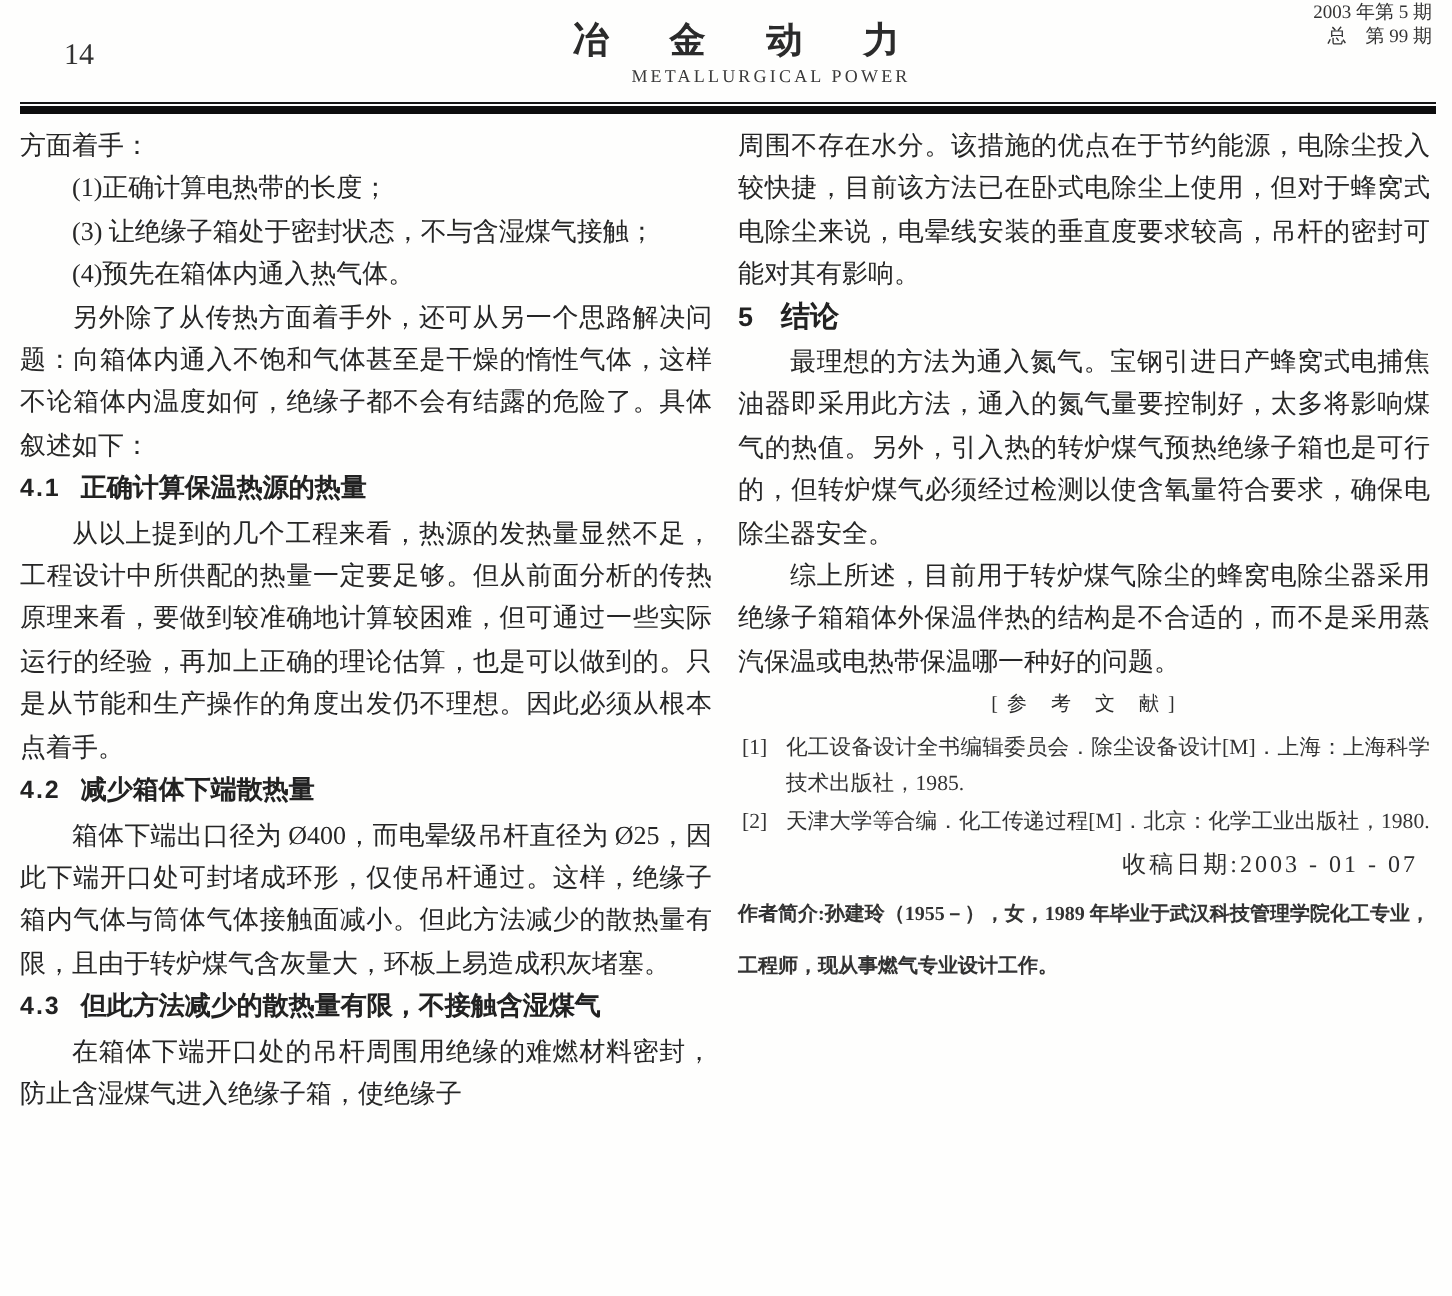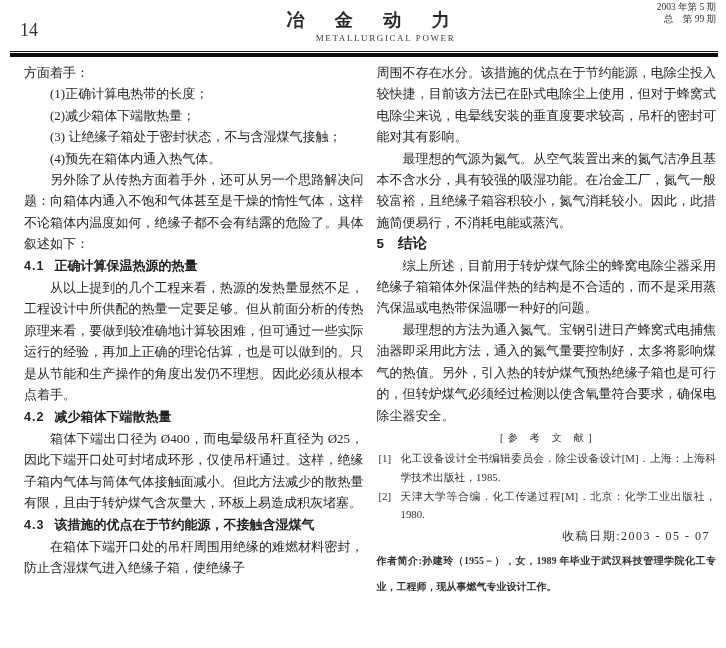--- a/index.html
+++ b/index.html
@@ -3,36 +3,36 @@
 <meta charset="utf-8">
 <style>
   html,body { margin:0; padding:0; background:#ffffff; }
   .page {
     position:relative; width:726px; height:648px; overflow:hidden;
     background:#fefefd; color:#262626;
     font-family:"Liberation Serif","DejaVu Serif",serif;
   }
   
   .hdr { position:relative; height:48px; }
-  .pagenum { position:absolute; left:20px; top:20px; font-size:18px; color:#333; }
+  .pagenum { position:absolute; left:32px; top:20px; font-size:15px; color:#333; }
   .jtitle {
     text-align:center; font-size:18px; font-weight:700; letter-spacing:13px;
     padding-top:8px; padding-left:23px; color:#2b2b2b;
   }
   .jtitle-en {
     text-align:center; font-size:9px; letter-spacing:1.6px; color:#3a3a3a; margin-top:1px;margin-left:45px;
   }
   .issue {
     position:absolute; right:10px; top:1px; font-size:9.5px; line-height:12px;
     color:#333; text-align:right; white-space:nowrap;
   }
   .rule-thin { margin:3px 8px 0 10px; border-top:1.5px solid #151515; }
   .rule-bar  { height:4px; background:#0d0d0d; margin:1px 8px 0 10px; }
   
-  .cols { display:flex; gap:13px; padding:5px 10px 0 24px; }
+  .cols { display:flex; gap:13px; padding:5px 10px 0 10px; }
   .col { width:346px; font-size:13px; line-height:21.4px; text-align:justify; color:#262626; }
   .col p { margin:0; }
   .ind { text-indent:2em; }
   .head { font-weight:700; color:#222; }
   .hnum { font-family:"Liberation Sans","DejaVu Sans",sans-serif; font-size:12.5px; margin-right:10px; letter-spacing:1px; }
   .h1 { font-size:14.5px; }
   .h1 .hnum { font-size:13.5px; margin-right:13px; }
   
   .refhead { text-align:center; font-size:10px; letter-spacing:1px; margin:1px 0 1px 0; color:#2c2c2c; }
   .ref { position:relative; font-size:10.8px; line-height:18.6px; padding-left:24px; color:#333; }
@@ -55,39 +55,37 @@
     </div>
   </div>
   <div class="rule-thin"></div>
   <div class="rule-bar"></div>
 
   <div class="cols">
 
     <div class="col">
       <p>方面着手：</p>
       <p class="ind">(1)正确计算电热带的长度；</p>
-      <p class="ind">(2)减少箱体下端散热量；</p>
       <p class="ind">(3) 让绝缘子箱处于密封状态，不与含湿煤气接触；</p>
       <p class="ind">(4)预先在箱体内通入热气体。</p>
       <p class="ind">另外除了从传热方面着手外，还可从另一个思路解决问题：向箱体内通入不饱和气体甚至是干燥的惰性气体，这样不论箱体内温度如何，绝缘子都不会有结露的危险了。具体叙述如下：</p>
       <p class="head"><span class="hnum">4.1</span><span>正确计算保温热源的热量</span></p>
       <p class="ind">从以上提到的几个工程来看，热源的发热量显然不足，工程设计中所供配的热量一定要足够。但从前面分析的传热原理来看，要做到较准确地计算较困难，但可通过一些实际运行的经验，再加上正确的理论估算，也是可以做到的。只是从节能和生产操作的角度出发仍不理想。因此必须从根本点着手。</p>
       <p class="head"><span class="hnum">4.2</span><span>减少箱体下端散热量</span></p>
       <p class="ind">箱体下端出口径为 Ø400，而电晕级吊杆直径为 Ø25，因此下端开口处可封堵成环形，仅使吊杆通过。这样，绝缘子箱内气体与筒体气体接触面减小。但此方法减少的散热量有限，且由于转炉煤气含灰量大，环板上易造成积灰堵塞。</p>
-      <p class="head"><span class="hnum">4.3</span><span>该措施的优点在于节约能源，不接触含湿煤气</span></p>
+      <p class="head"><span class="hnum">4.3</span><span>但此方法减少的散热量有限，不接触含湿煤气</span></p>
       <p class="ind">在箱体下端开口处的吊杆周围用绝缘的难燃材料密封，防止含湿煤气进入绝缘子箱，使绝缘子</p>
     </div>
 
     <div class="col">
       <p>周围不存在水分。该措施的优点在于节约能源，电除尘投入较快捷，目前该方法已在卧式电除尘上使用，但对于蜂窝式电除尘来说，电晕线安装的垂直度要求较高，吊杆的密封可能对其有影响。</p>
-      <p class="ind">最理想的气源为氮气。从空气装置出来的氮气洁净且基本不含水分，具有较强的吸湿功能。在冶金工厂，氮气一般较富裕，且绝缘子箱容积较小，氮气消耗较小。因此，此措施简便易行，不消耗电能或蒸汽。</p>
       <p class="head h1"><span class="hnum">5</span><span>结论</span></p>
+      <p class="ind">最理想的方法为通入氮气。宝钢引进日产蜂窝式电捕焦油器即采用此方法，通入的氮气量要控制好，太多将影响煤气的热值。另外，引入热的转炉煤气预热绝缘子箱也是可行的，但转炉煤气必须经过检测以使含氧量符合要求，确保电除尘器安全。</p>
       <p class="ind">综上所述，目前用于转炉煤气除尘的蜂窝电除尘器采用绝缘子箱箱体外保温伴热的结构是不合适的，而不是采用蒸汽保温或电热带保温哪一种好的问题。</p>
-      <p class="ind">最理想的方法为通入氮气。宝钢引进日产蜂窝式电捕焦油器即采用此方法，通入的氮气量要控制好，太多将影响煤气的热值。另外，引入热的转炉煤气预热绝缘子箱也是可行的，但转炉煤气必须经过检测以使含氧量符合要求，确保电除尘器安全。</p>
       <div class="refhead">[ 参　考　文　献 ]</div>
       <div class="ref"><span class="marker">[1]</span><span>化工设备设计全书编辑委员会．除尘设备设计[M]．上海：上海科学技术出版社，1985.</span></div>
       <div class="ref"><span class="marker">[2]</span><span>天津大学等合编．化工传递过程[M]．北京：化学工业出版社，1980.</span></div>
-      <div class="received">收稿日期:2003 - 05 - 07</div>
+      <div class="received">收稿日期:2003 - 01 - 07</div>
       <div class="bio">作者简介:孙建玲（1955－），女，1989 年毕业于武汉科技管理学院化工专业，工程师，现从事燃气专业设计工作。</div>
     </div>
 
   </div>
 </div>
 
 </body></html>

